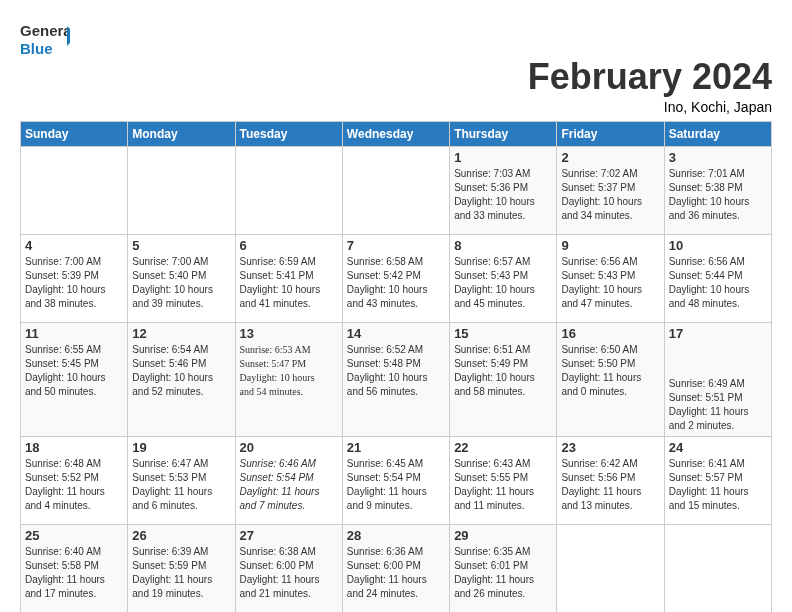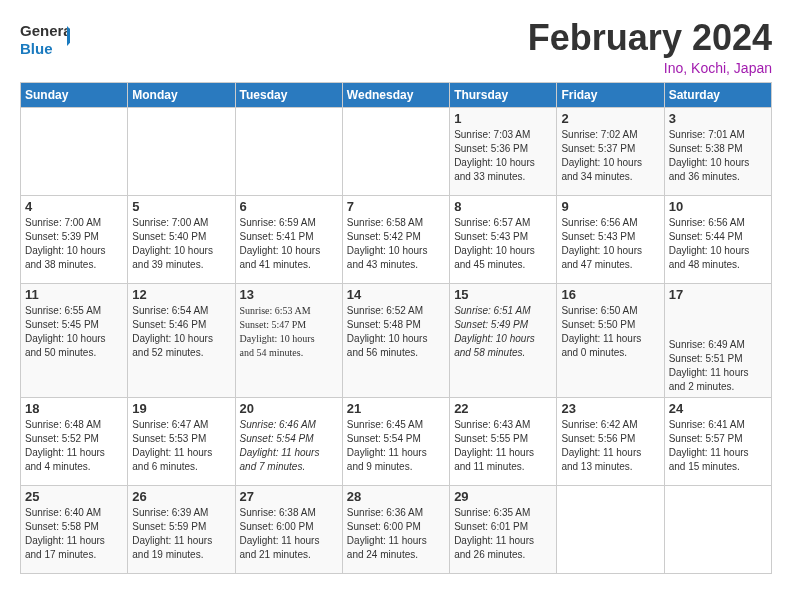--- a/index.html
+++ b/index.html
@@ -26,24 +26,25 @@
       gap: 4px;
     }
     .title-block {
       text-align: right;
     }
     .cal-title {
       font-size: 36px;
       font-weight: bold;
       color: #333;
       line-height: 1.1;
+      margin-top: 39px;
     }
     .cal-subtitle {
       font-size: 14px;
-      color: #a21caf;
+      color: #000000;
       margin-top: 2px;
     }
     table {
       width: 100%;
       border-collapse: collapse;
       table-layout: fixed;
     }
     thead tr th {
       background-color: #2a7abf;
       color: #fff;
@@ -213,21 +214,21 @@
           </td>
           <td>
             <div class="day-num">14</div>
             <div class="day-info" style="white-space: pre-line;">Sunrise: 6:52 AM
 Sunset: 5:48 PM
 Daylight: 10 hours
 and 56 minutes.</div>
           </td>
           <td>
             <div class="day-num">15</div>
-            <div class="day-info" style="white-space: pre-line; font-style: italic;">Sunrise: 6:51 AM
+            <div class="day-info" style="white-space: pre-line;">Sunrise: 6:51 AM
 Sunset: 5:49 PM
 Daylight: 10 hours
 and 58 minutes.</div>
           </td>
           <td>
             <div class="day-num">16</div>
             <div class="day-info" style="white-space: pre-line;">Sunrise: 6:50 AM
 Sunset: 5:50 PM
 Daylight: 11 hours
 and 0 minutes.</div>

